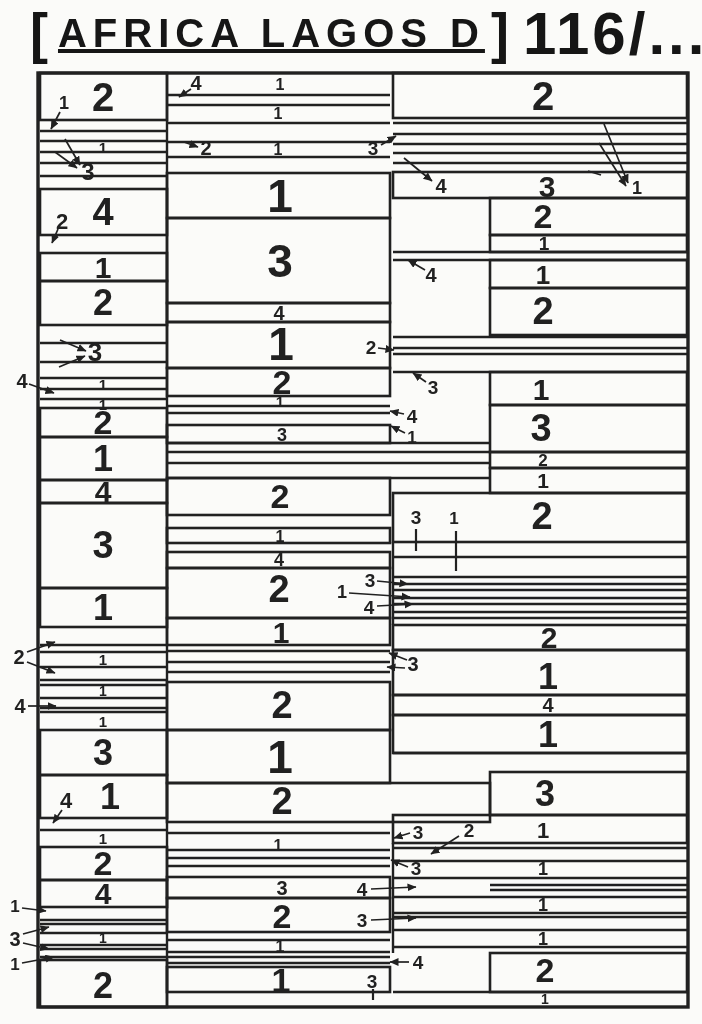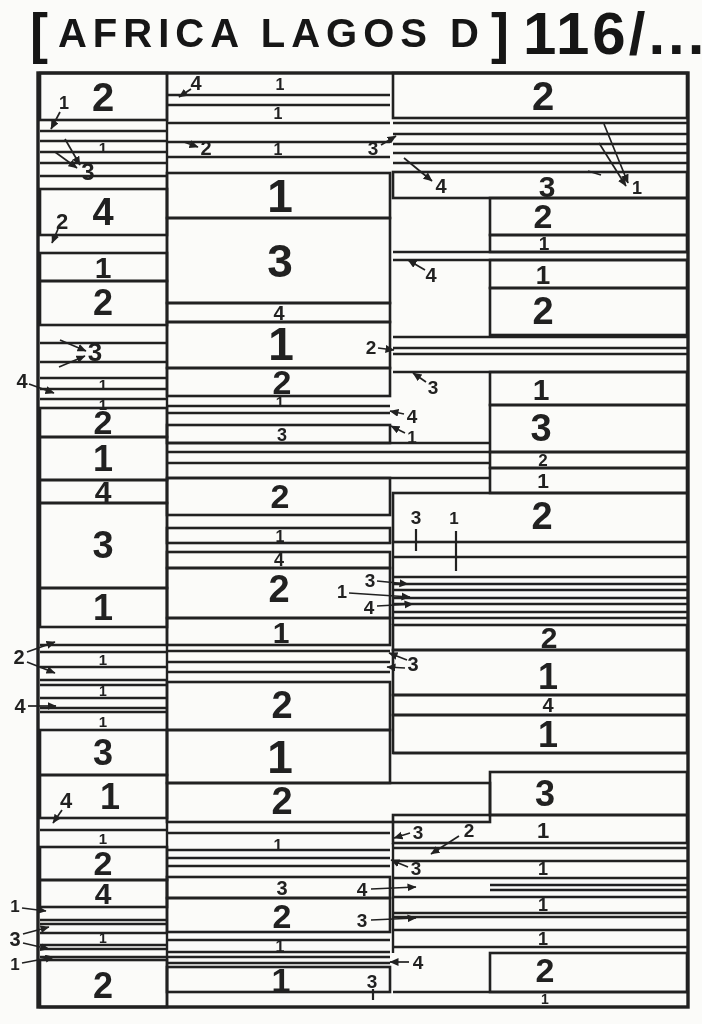--- a/index.html
+++ b/index.html
@@ -1,21 +1,21 @@
 <!DOCTYPE html>
 <html><head>
 <meta charset="utf-8">
 <style>
   html,body{margin:0;padding:0;background:#f6f6f3;}
   #page{position:relative;width:702px;height:1024px;background:#fbfbf9;overflow:hidden;
         font-family:"Liberation Sans",sans-serif;}
   .title{position:absolute;left:28px;top:0px;height:66px;display:flex;align-items:center;
          color:#161616;font-weight:700;white-space:nowrap;}
   .title .br{font-size:54px;font-weight:700;transform:scaleY(1.02);padding:0 2px;}
-  .title .name{font-size:40px;letter-spacing:6px;margin:0 4px 0 8px;}
+  .title .name{font-size:40px;letter-spacing:6px;margin:0 4px 0 8px;text-decoration:underline;}
   .title .counter{font-size:60px;letter-spacing:3px;margin-left:12px;}
   svg text{font-family:"Liberation Sans",sans-serif;font-weight:700;}
 </style>
 </head>
 <body>
 
 <div id="page">
 
   <div class="title">
     <span class="br">[</span>

